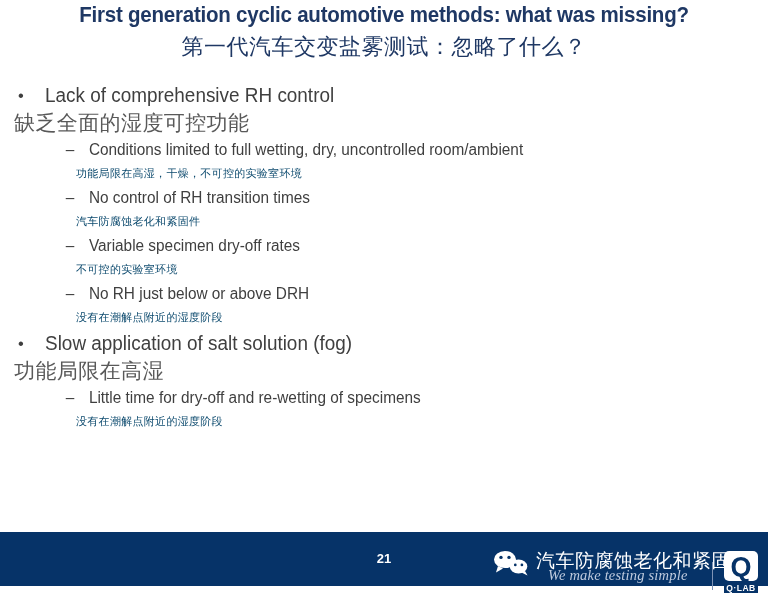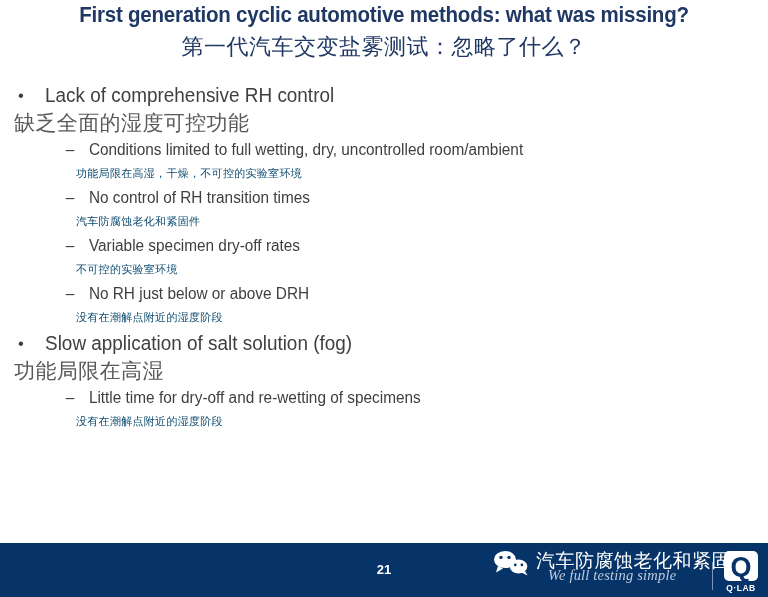--- a/index.html
+++ b/index.html
@@ -117,21 +117,21 @@
     line-height: 25px;
     padding-left: 62px;
     white-space: nowrap;
     letter-spacing: 0.3px;
   }
 
   
   .footer {
     position: absolute;
     left: 0;
-    bottom: 0;
+    bottom: 11px;
     width: 768px;
     height: 54px;
     background: #063368;
   }
   .page-number {
     position: absolute;
     left: 0;
     top: 0;
     width: 768px;
     text-align: center;
@@ -262,21 +262,21 @@
 
       <ellipse cx="26.5" cy="16.5" rx="8.8" ry="6.9" fill="#ffffff"></ellipse>
       <polygon points="33,21 35.5,25.5 29.5,22.5" fill="#ffffff"></polygon>
       <circle cx="23.3" cy="14.9" r="1.35" fill="#063368"></circle>
       <circle cx="29.9" cy="14.9" r="1.35" fill="#063368"></circle>
     </svg>
   </div>
 
   <div class="brand-zh">汽车防腐蚀老化和紧固件</div>
 
-  <div class="tagline">We full testing simple</div>
+  <div class="tagline">We make testing simple</div>
 
   <div class="sep-line"></div>
 
   <div class="qlab-logo">
     <svg width="40" height="42" viewBox="0 0 40 42" xmlns="http://www.w3.org/2000/svg">
       <rect x="1" y="0" width="34" height="30" rx="5" ry="5" fill="#ffffff"></rect>
       <text x="18" y="25" font-family="Liberation Sans, DejaVu Sans, sans-serif" font-size="27" font-weight="bold" fill="#063368" text-anchor="middle">Q</text>
       <rect x="1" y="30" width="34" height="12" fill="#063368"></rect>
       <text x="18" y="39.5" font-family="Liberation Sans, DejaVu Sans, sans-serif" font-size="8.5" font-weight="bold" fill="#ffffff" text-anchor="middle" letter-spacing="0.5">Q·LAB</text>
     </svg>

